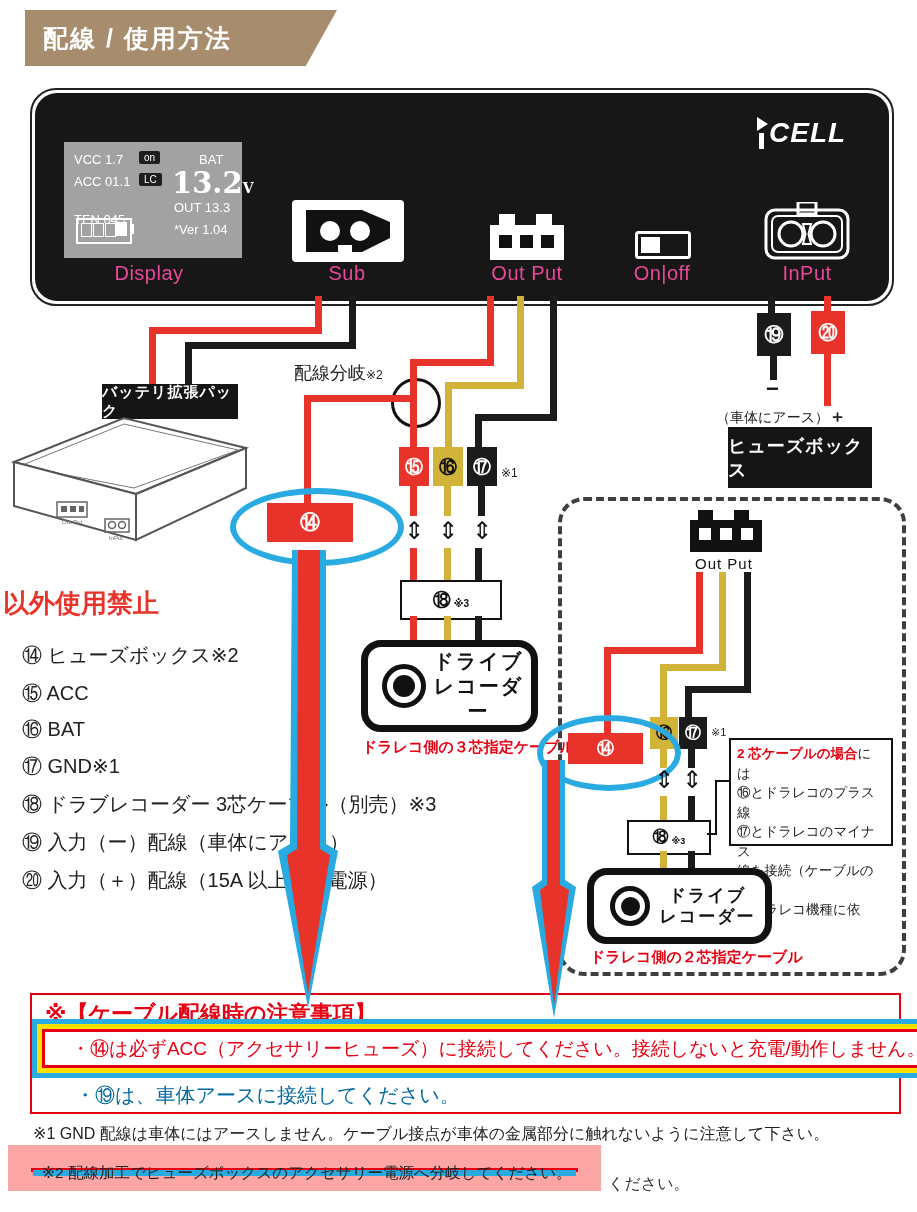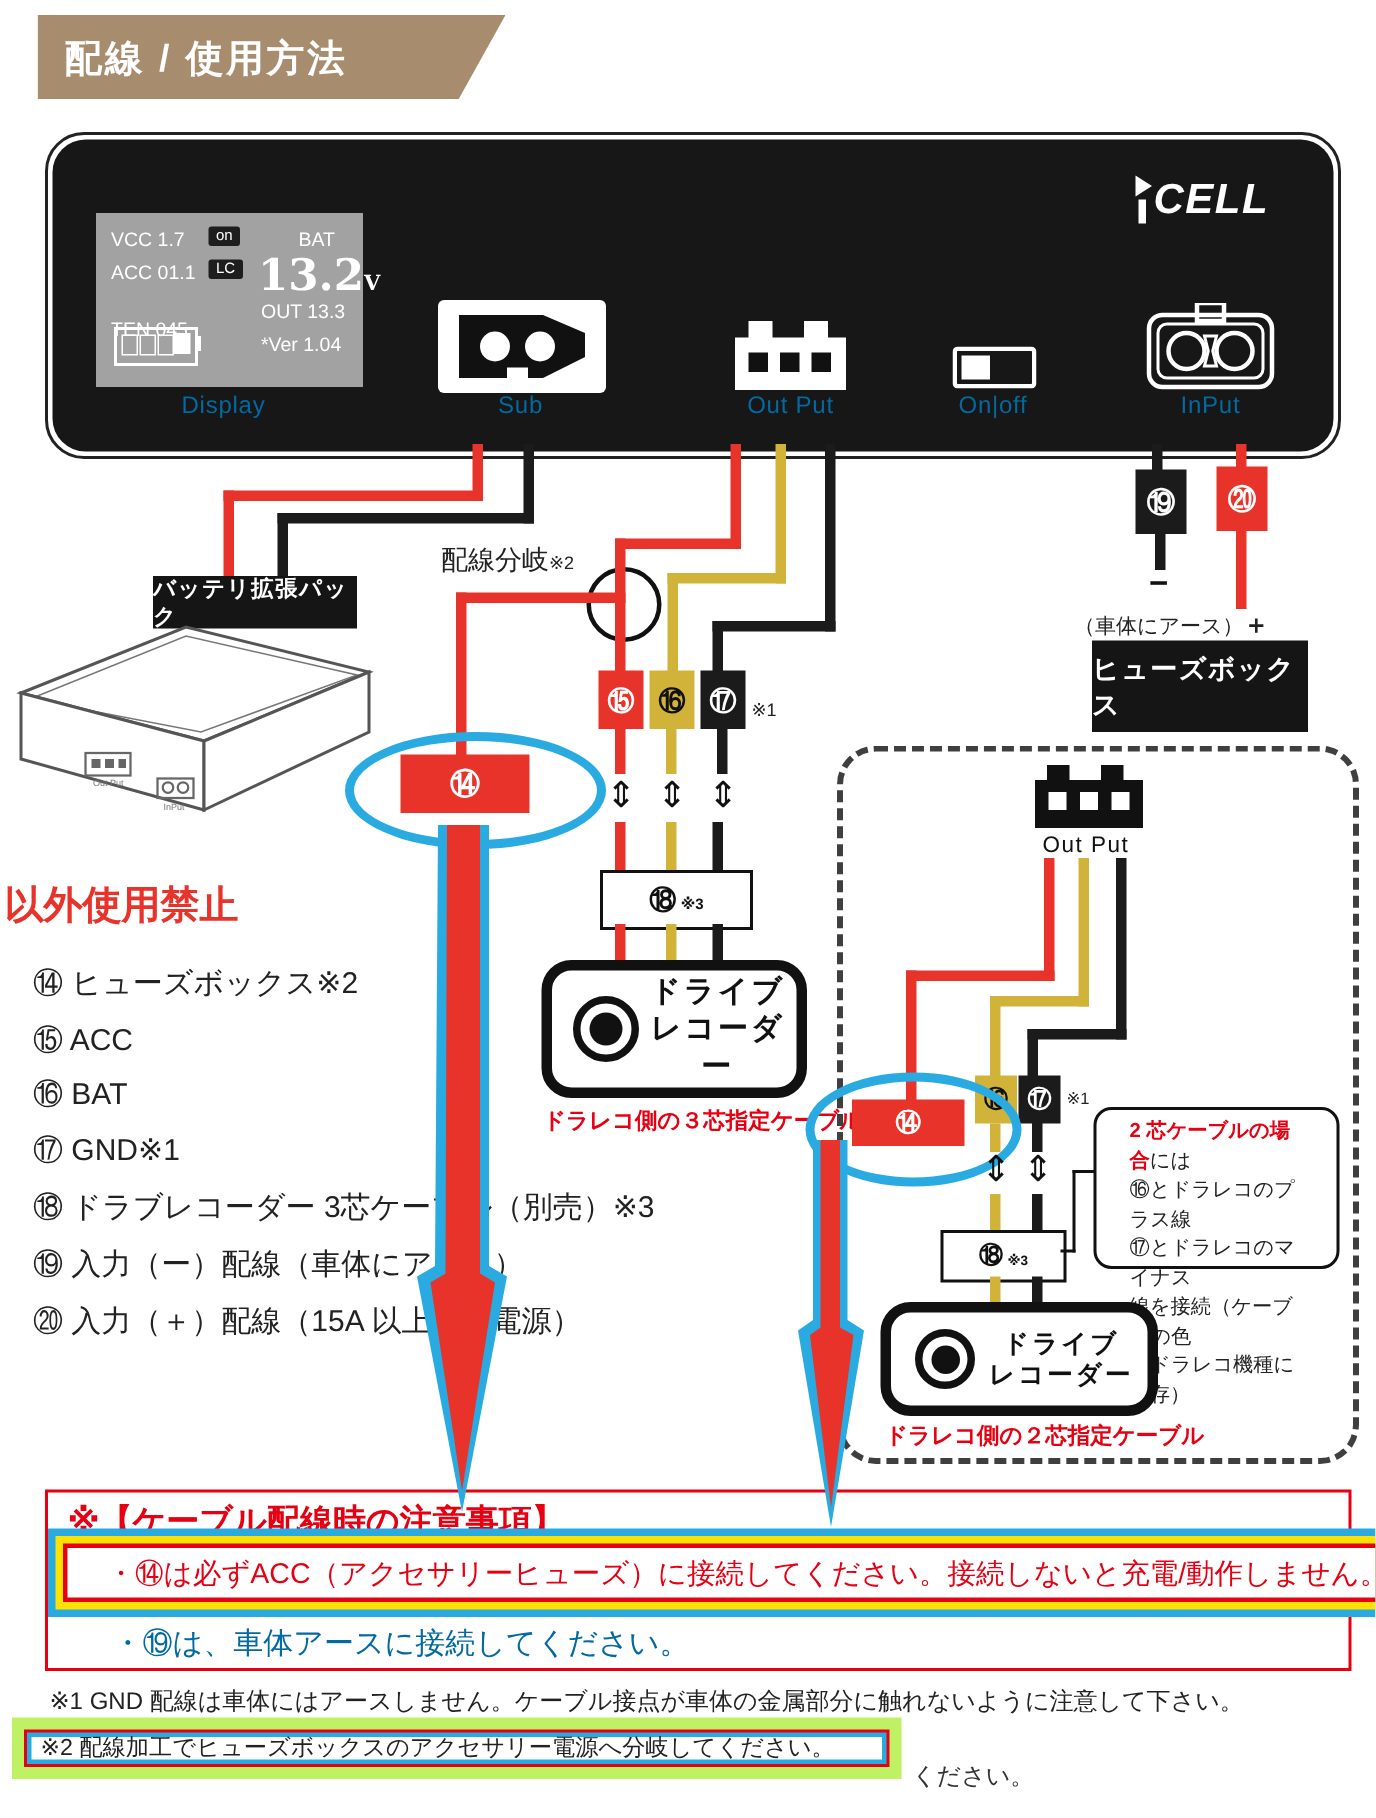--- a/index.html
+++ b/index.html
@@ -6,21 +6,21 @@
   #page{position:relative;width:917px;height:1212px;background:#fff;overflow:hidden;
         font-family:"Liberation Sans","DejaVu Sans",sans-serif;color:#222;}
   .abs{position:absolute;}
   .wire{position:absolute;}
   .c-red{background:#e8332a;}
   .c-yel{background:#d2b33a;}
   .c-blk{background:#1b1b1b;}
   .tag{position:absolute;display:flex;align-items:center;justify-content:center;font-weight:bold;}
   .updn{position:absolute;font-size:24px;color:#111;line-height:1;}
   .lbl{position:absolute;white-space:nowrap;}
-  .panel-label{position:absolute;color:#0369a1;font-size:16px;letter-spacing:0.5px;text-align:center;}
+  .panel-label{position:absolute;color:#ec4899;font-size:20px;letter-spacing:0.5px;text-align:center;}
   .ellipse{position:absolute;border:6px solid #29abe2;border-radius:50%;background:transparent;}
   .legend-row{position:absolute;font-size:20px;color:#222;white-space:nowrap;}
   .cap{position:absolute;color:#e60012;font-weight:bold;font-size:15px;white-space:nowrap;}
   .recbox{position:absolute;border:7px solid #111;border-radius:20px;background:#fff;
           display:flex;align-items:center;}
   .lens{position:relative;border:5px solid #111;border-radius:50%;background:#fff;
         display:flex;align-items:center;justify-content:center;}
   .lens-in{background:#111;border-radius:50%;}
   .rec-txt{font-weight:bold;font-size:20px;color:#111;letter-spacing:2px;line-height:25px;text-align:center;flex:1;}
   .blackbox{position:absolute;background:#151515;color:#fff;font-weight:bold;
@@ -278,22 +278,22 @@
     <span>⑱</span>
     <span style="font-size:9px;margin-left:3px;margin-top:6px;">※3</span>
   </div>
   <div class="wire c-yel" style="left:660px;top:851px;width:7px;height:29px;"></div>
   <div class="wire c-blk" style="left:688px;top:851px;width:7px;height:29px;"></div>
 
   <div class="abs" style="left:715px;top:780px;width:2px;height:55px;background:#111;"></div>
   <div class="abs" style="left:715px;top:780px;width:16px;height:2px;background:#111;"></div>
   <div class="abs" style="left:707px;top:833px;width:10px;height:2px;background:#111;"></div>
 
-  <div class="abs" style="left:729px;top:738px;width:164px;height:108px;background:#fff;border:2.5px solid #111;border-radius:12px;
-              box-sizing:border-box;padding:4px 22px;font-size:13.5px;line-height:19.5px;color:#222;">
+  <div class="abs" style="left:729px;top:738px;width:164px;height:108px;background:#fff;border:2.5px solid #111;border-radius:0;
+              box-sizing:border-box;padding:4px 6px;font-size:13.5px;line-height:19.5px;color:#222;">
     <div><span style="color:#e60012;font-weight:bold;">2 芯ケーブルの場合</span><span>には</span></div>
     <div>⑯とドラレコのプラス線</div>
     <div>⑰とドラレコのマイナス</div>
     <div>線を接続（ケーブルの色</div>
     <div>はドラレコ機種に依存）</div>
   </div>
 
   <div class="recbox" style="left:587px;top:868px;width:171px;height:62px;">
     <div class="lens" style="width:30px;height:30px;margin-left:16px;">
       <div class="lens-in" style="width:19px;height:19px;"></div>
@@ -321,21 +321,21 @@
       <div style="width:100%;height:100%;background:#e60012;box-sizing:border-box;padding:3px;">
         <div style="width:100%;height:100%;background:#fff;display:flex;align-items:center;">
           <span style="color:#e60012;font-size:19px;padding-left:26px;white-space:nowrap;">・⑭は必ずACC（アクセサリーヒューズ）に接続してください。接続しないと充電/動作しません。</span>
         </div>
       </div>
     </div>
   </div>
   <div class="lbl" style="left:75px;top:1082px;font-size:20px;color:#0369a1;">・⑲は、車体アースに接続してください。</div>
 
   <div class="footnote" style="left:33px;top:1124px;">※1 GND 配線は車体にはアースしません。ケーブル接点が車体の金属部分に触れないように注意して下さい。</div>
-  <div class="abs" style="left:8px;top:1145px;width:593px;height:41px;background:#bef264;box-sizing:border-box;padding:8px;z-index:7;">
+  <div class="abs" style="left:8px;top:1145px;width:593px;height:41px;background:#fca5a5;box-sizing:border-box;padding:23px;z-index:7;">
     <div style="width:100%;height:100%;background:#e60012;box-sizing:border-box;padding:2px;">
       <div style="width:100%;height:100%;background:#29abe2;box-sizing:border-box;padding:3px;">
         <div style="width:100%;height:100%;background:#fff;display:flex;align-items:center;">
           <span style="font-size:15.5px;color:#222;padding-left:6px;white-space:nowrap;">※2 配線加工でヒューズボックスのアクセサリー電源へ分岐してください。</span>
         </div>
       </div>
     </div>
   </div>
   <div class="footnote" style="left:608px;top:1174px;color:#333;">ください。</div>
 

